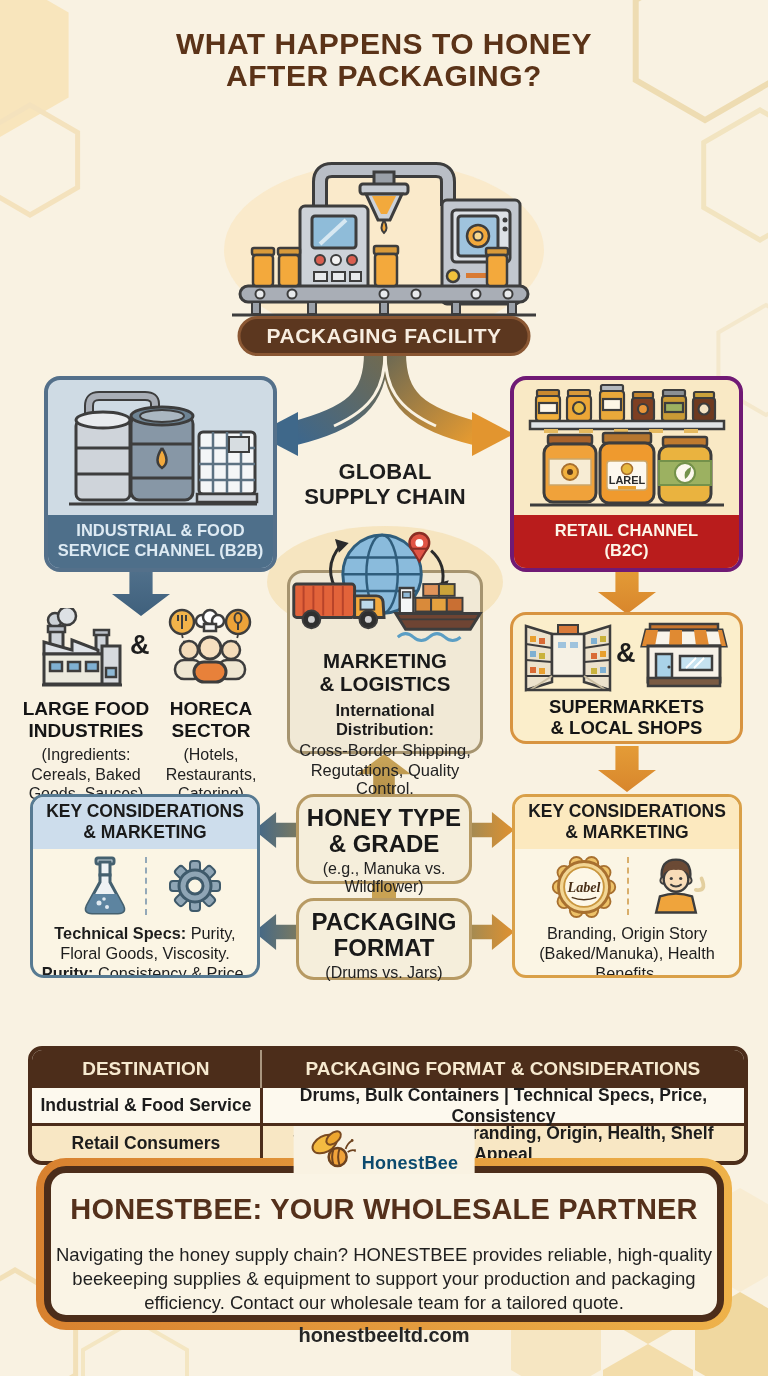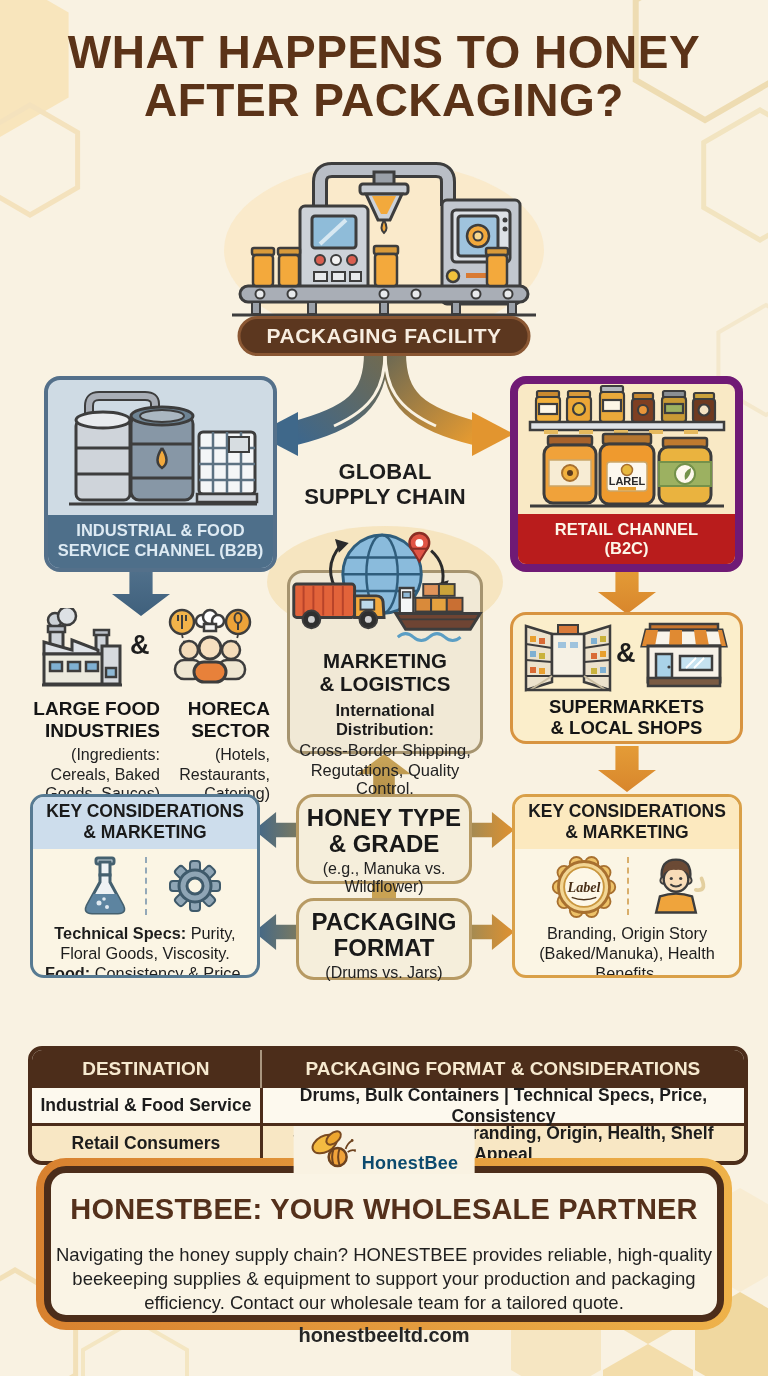--- a/index.html
+++ b/index.html
@@ -6,57 +6,57 @@
   .page{position:relative;width:768px;height:1376px;margin:0 auto;background:#f9f2e2;overflow:hidden;
         font-family:"Liberation Sans",sans-serif;color:#222;}
   .abs{position:absolute;}
   .b{font-weight:800;}
 
   
   #bg{position:absolute;left:0;top:0;z-index:0;}
 
   
   .title{position:absolute;top:28px;left:0;width:768px;text-align:center;z-index:2;
-         font-weight:800;font-size:46px;line-height:1.05;color:#5b3318;letter-spacing:.5px;}
+         font-weight:800;font-size:30px;line-height:1.05;color:#5b3318;letter-spacing:.5px;}
 
   
   .facility{position:absolute;left:224px;top:148px;width:320px;height:170px;z-index:2;}
   .pill{position:absolute;top:316px;left:50%;transform:translateX(-50%);z-index:2;
         background:#5c371f;border:3px solid #8a5733;border-radius:24px;color:#f7ede0;
         font-weight:800;font-size:21px;padding:5px 26px;letter-spacing:.5px;white-space:nowrap;}
 
   .split{position:absolute;left:250px;top:352px;width:270px;height:120px;z-index:1;}
   .gsc{position:absolute;left:268px;top:460px;width:234px;z-index:2;text-align:center;
        font-weight:800;font-size:22px;line-height:1.12;color:#1d1d1d;}
 
   
   .chanbox{position:absolute;top:376px;width:233px;height:196px;border-radius:16px;z-index:2;
            box-sizing:border-box;display:flex;flex-direction:column;overflow:hidden;}
   .chanbox .art{flex:1;display:flex;align-items:center;justify-content:center;}
   .chanband{font-weight:800;font-size:16.5px;line-height:1.18;text-align:center;padding:6px 4px 8px;}
   #b2bBox{left:44px;border:4px solid #54708a;background:#cfdbe4;}
   #b2bBox .chanband{background:#4e6f8a;color:#ddeaf3;}
-  #b2cBox{left:510px;border:8px solid #701a75;background:#f9e9c5;}
+  #b2cBox{left:510px;border:4px solid #701a75;background:#f9e9c5;}
   #b2cBox .chanband{background:#b91c1c;color:#fdf6e8;}
 
   
   .ar{position:absolute;z-index:1;}
   .ar-down{clip-path:polygon(30% 0,70% 0,70% 52%,100% 52%,50% 100%,0 52%,30% 52%);}
   .ar-up{clip-path:polygon(50% 0,100% 48%,70% 48%,70% 100%,30% 100%,30% 48%,0 48%);}
   .ar-left{clip-path:polygon(100% 30%,100% 70%,48% 70%,48% 100%,0 50%,48% 0,48% 30%);}
   .ar-right{clip-path:polygon(0 30%,52% 30%,52% 0,100% 50%,52% 100%,52% 70%,0 70%);}
   .steel{background:linear-gradient(180deg,#50708b,#3f607c);}
   .steelh{background:linear-gradient(90deg,#40678a,#7c7a5f);}
   .orangeh{background:linear-gradient(90deg,#a08a54,#e0912f);}
   .orangev{background:linear-gradient(180deg,#e49c37,#d8862c);}
   .tanv{background:linear-gradient(180deg,#cba65a,#b28e47);}
 
   .amp{position:absolute;z-index:2;font-weight:800;font-size:27px;color:#1d1d1d;}
 
-  .destlabel{position:absolute;z-index:2;text-align:right;}
+  .destlabel{position:absolute;z-index:2;text-align:center;}
   .destlabel .nm{font-weight:800;font-size:19px;line-height:1.15;color:#151515;}
   .destlabel .dt{font-size:16px;line-height:1.24;color:#222;margin-top:3px;}
 
   
   #mktBox{position:absolute;left:287px;top:570px;width:196px;height:184px;z-index:2;box-sizing:border-box;
           background:#f1e9d6;border:3px solid #a6946f;border-radius:16px;}
   #mktIcons{position:absolute;left:282px;top:526px;width:206px;height:124px;z-index:3;}
   #mktText{position:absolute;left:289px;top:650px;width:192px;z-index:3;text-align:center;}
   #mktText .t{font-weight:800;font-size:20.5px;line-height:1.1;color:#191919;}
   #mktText .lead{font-weight:800;font-size:16.5px;margin-top:6px;color:#1b1b1b;}
@@ -515,21 +515,21 @@
           <rect x="23" y="3" width="10" height="11" rx="3" transform="rotate(270 28 28)"></rect>
           <rect x="23" y="3" width="10" height="11" rx="3" transform="rotate(315 28 28)"></rect>
         </g>
         <circle cx="28" cy="28" r="16" fill="#8fa5b5" stroke="#3f5a6b" stroke-width="3"></circle>
         <circle cx="28" cy="28" r="8" fill="#fbf5e4" stroke="#3f5a6b" stroke-width="3"></circle>
       </svg>
     </div>
     <div class="kctext">
       <div><span class="b">Technical Specs:</span><span> Purity,</span></div>
       <div>Floral Goods, Viscosity.</div>
-      <div><span class="b">Food:</span><span> Consistency &amp; Price.</span></div>
+      <div><span class="b">Purity:</span><span> Consistency &amp; Price.</span></div>
     </div>
   </div>
 
   <div class="kcbox" id="kcRight">
     <div class="kchead">
       <div>KEY CONSIDERATIONS</div>
       <div>&amp; MARKETING</div>
     </div>
     <div class="kcicons">
       <svg class="abs" style="left:34px;top:-3px;" width="70" height="70" viewBox="0 0 74 74">

